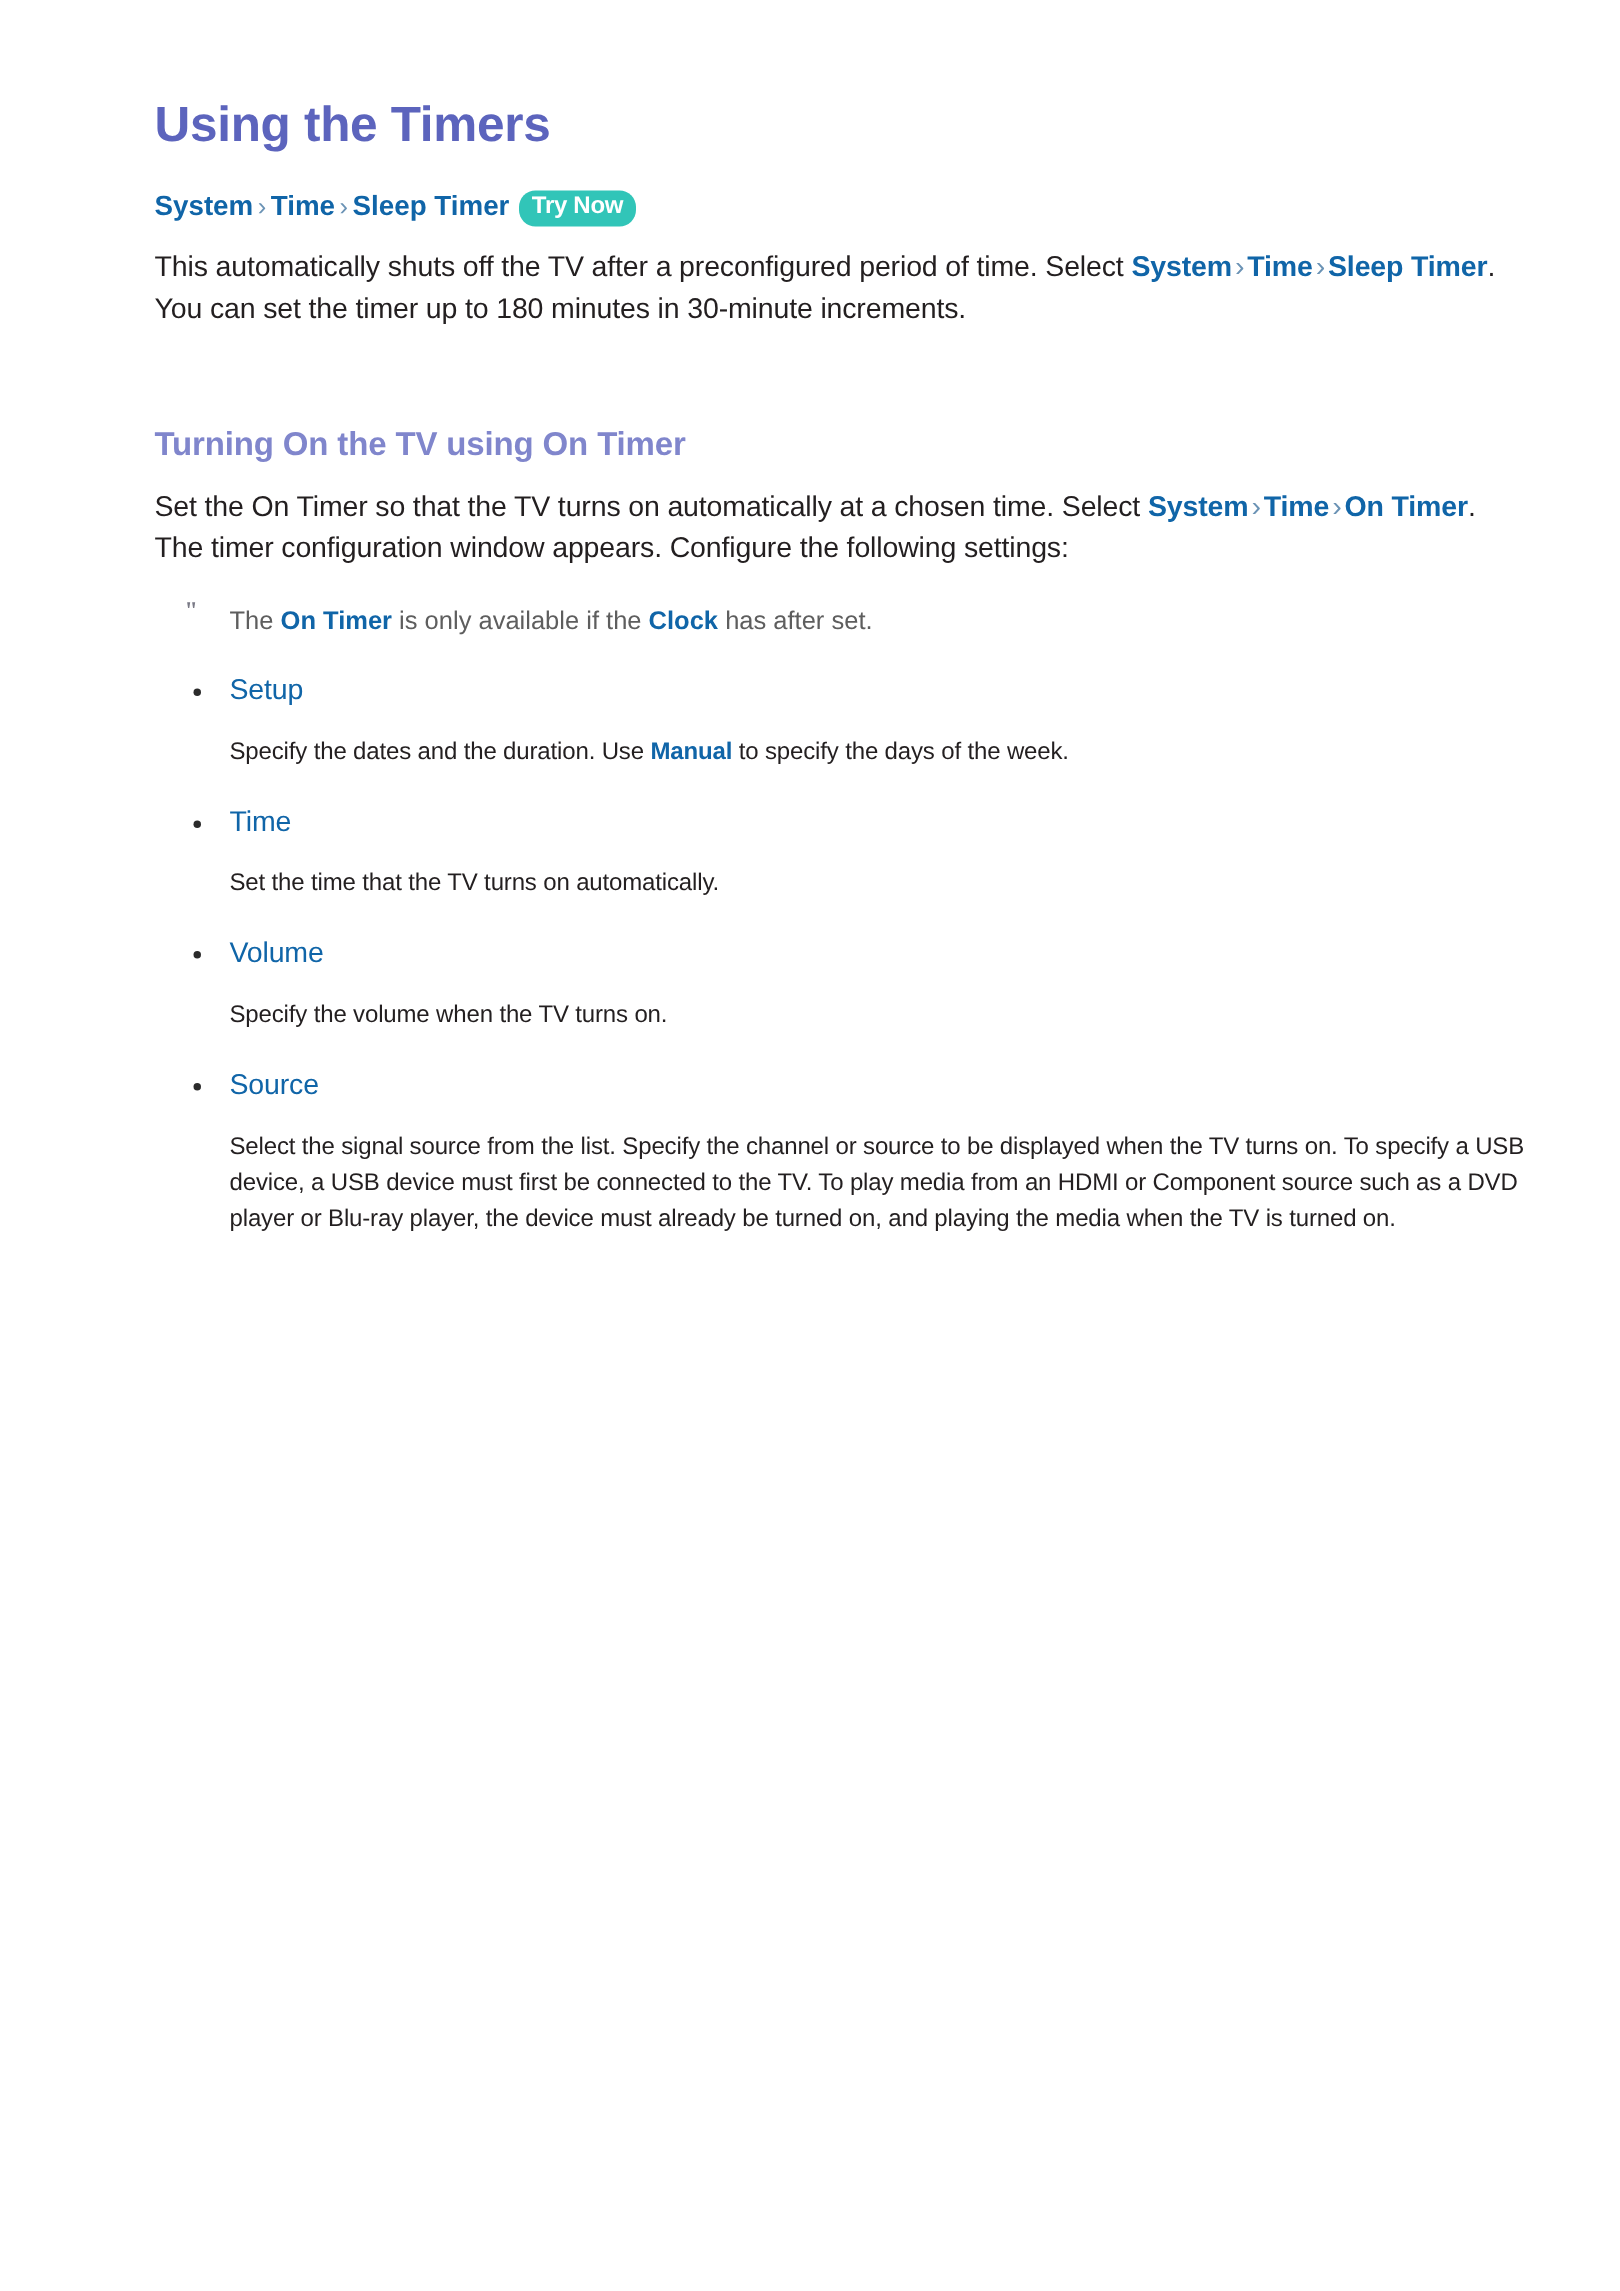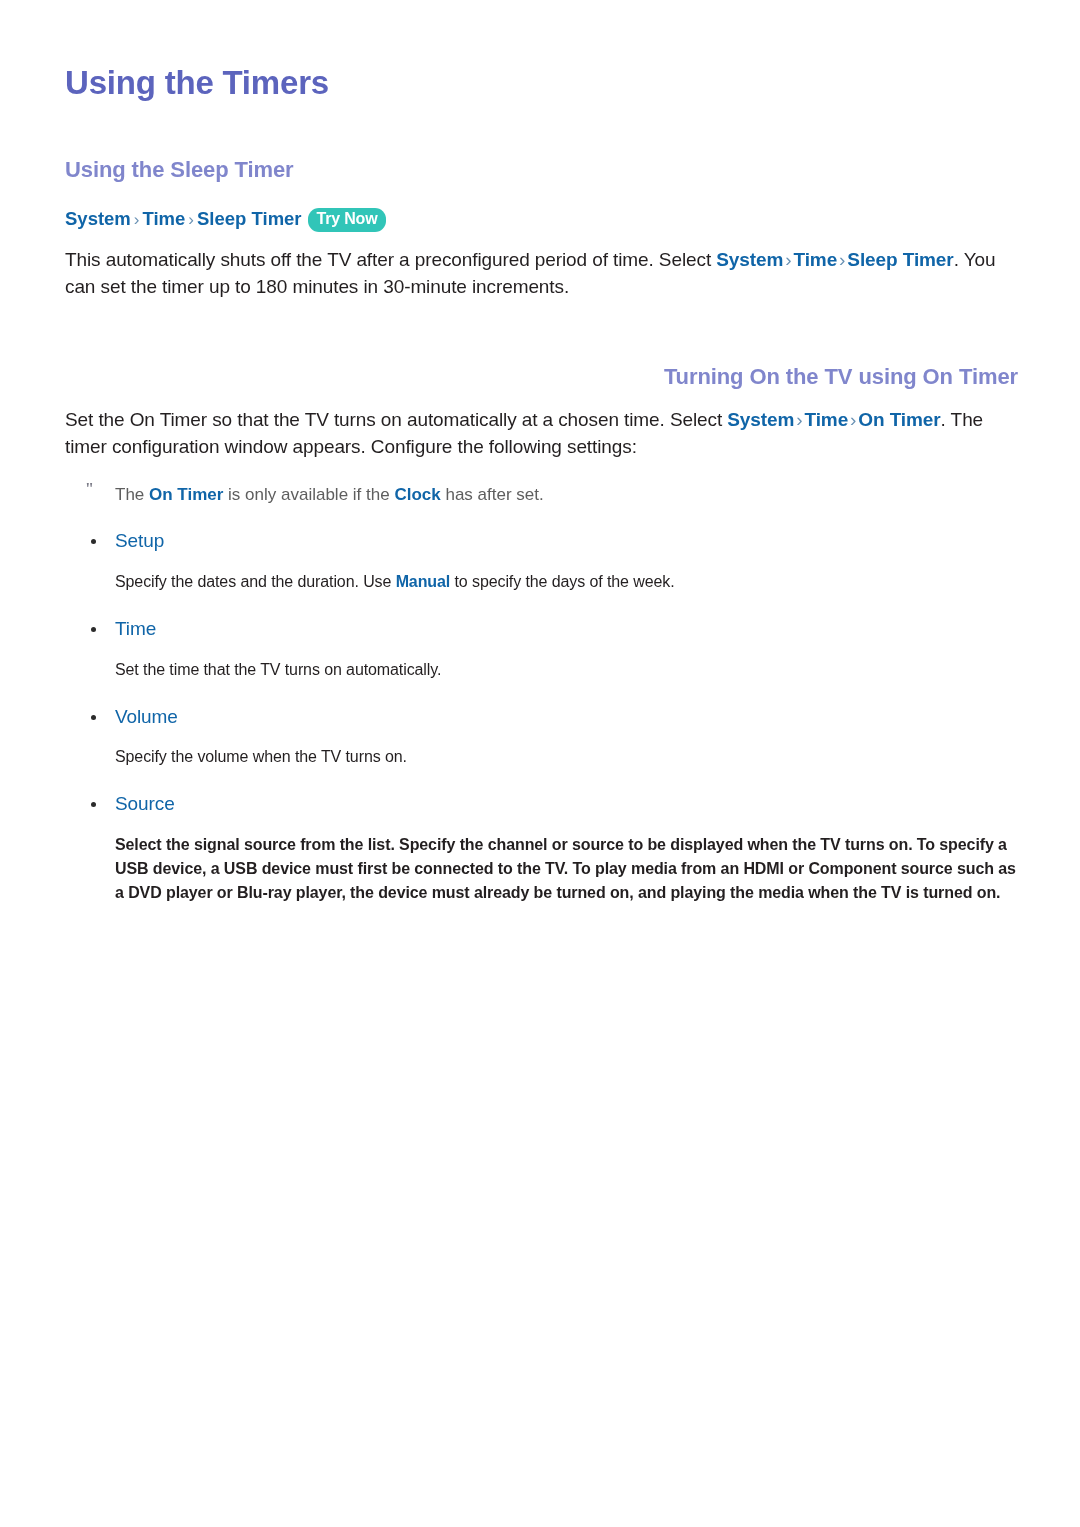--- a/index.html
+++ b/index.html
@@ -14,21 +14,21 @@
     font-family: "Liberation Sans", sans-serif;
     color: #1a1a1a;
     -webkit-font-smoothing: antialiased;
   }
 
   .page {
     position: relative;
     width: 1080px;
     height: 1527px;
     box-sizing: border-box;
-    padding: 62px 62px 0 65px;
+    padding: 62px 62px 0 103px;
     background: #ffffff;
   }
 
   
   .page-title {
     font-size: 33px;
     font-weight: bold;
     color: #5c64bd;
     letter-spacing: -0.2px;
     margin: 0;
@@ -40,21 +40,21 @@
     font-size: 22px;
     font-weight: bold;
     color: #8086cc;
     letter-spacing: -0.1px;
     margin: 0;
     padding: 0;
     line-height: 1.3;
   }
 
   .sec1-heading { margin-top: 53px; }
-  .sec2-heading { margin-top: 62px; text-align: right; }
+  .sec2-heading { margin-top: 62px; }
 
   
   .breadcrumb {
     margin-top: 22px;
     font-size: 18.5px;
     font-weight: bold;
     color: #1065a8;
     line-height: 1.35;
     display: block;
     white-space: nowrap;
@@ -154,30 +154,29 @@
     font-size: 16px;
     color: #231f20;
     line-height: 1.5;
     max-width: 945px;
     letter-spacing: -0.1px;
   }
   .bullet-desc .mi {
     color: #1065a8;
     font-weight: bold;
   }
-  .bullet-desc.wide { max-width: 915px; font-weight: bold; }
+  .bullet-desc.wide { max-width: 915px; }
 </style>
 </head>
 <body>
 
 <div class="page">
 
   <h1 class="page-title">Using the Timers</h1>
 
-  <h2 class="section-heading sec1-heading">Using the Sleep Timer</h2>
 
   <div class="breadcrumb">
     <span class="crumb">System</span><span class="sep">›</span><span class="crumb">Time</span><span class="sep">›</span><span class="crumb">Sleep Timer</span><span class="try-now">Try Now</span>
   </div>
 
   <p class="body">
     <span>This automatically shuts off the TV after a preconfigured period of time. Select </span><span class="mi">System</span><span class="sep">›</span><span class="mi">Time</span><span class="sep">›</span><span class="mi">Sleep Timer</span><span>. You can set the timer up to 180 minutes in 30-minute increments.</span>
   </p>
 
   <h2 class="section-heading sec2-heading">Turning On the TV using On Timer</h2>

